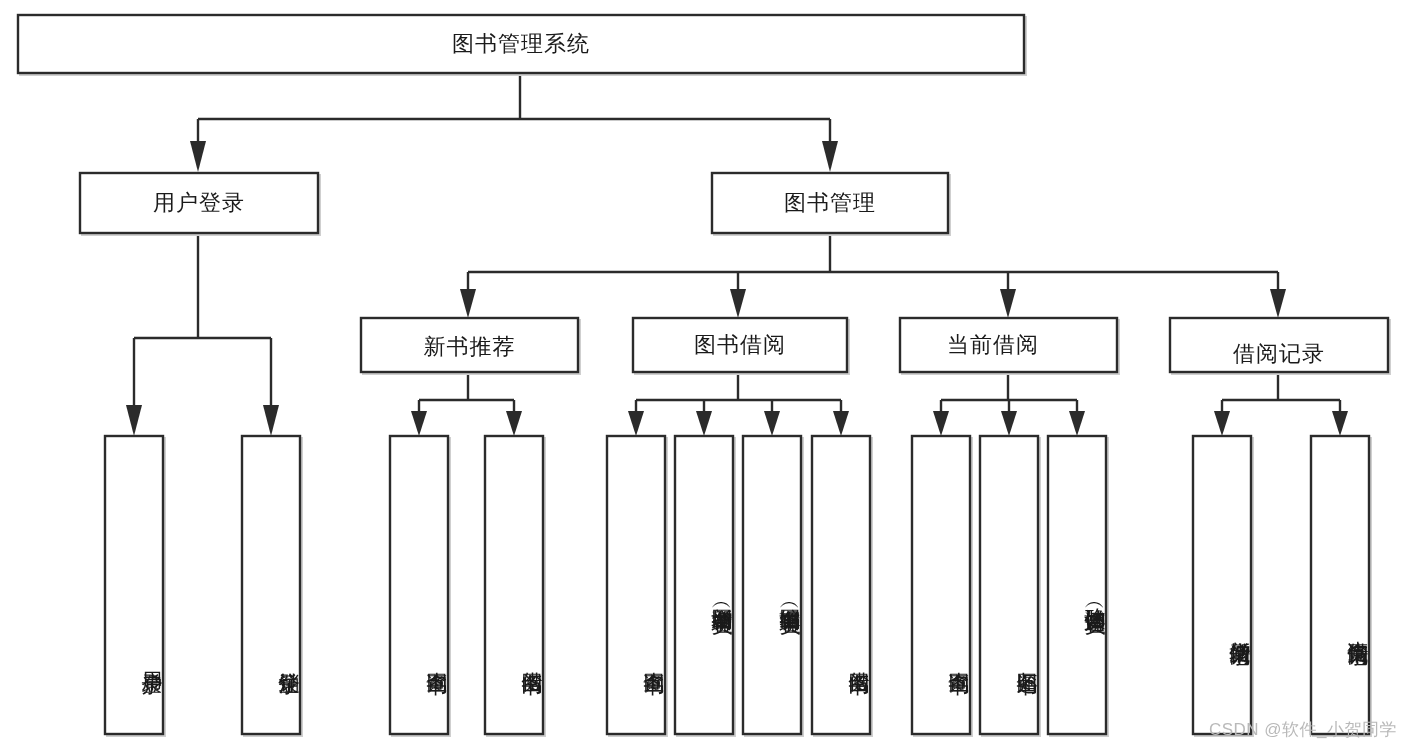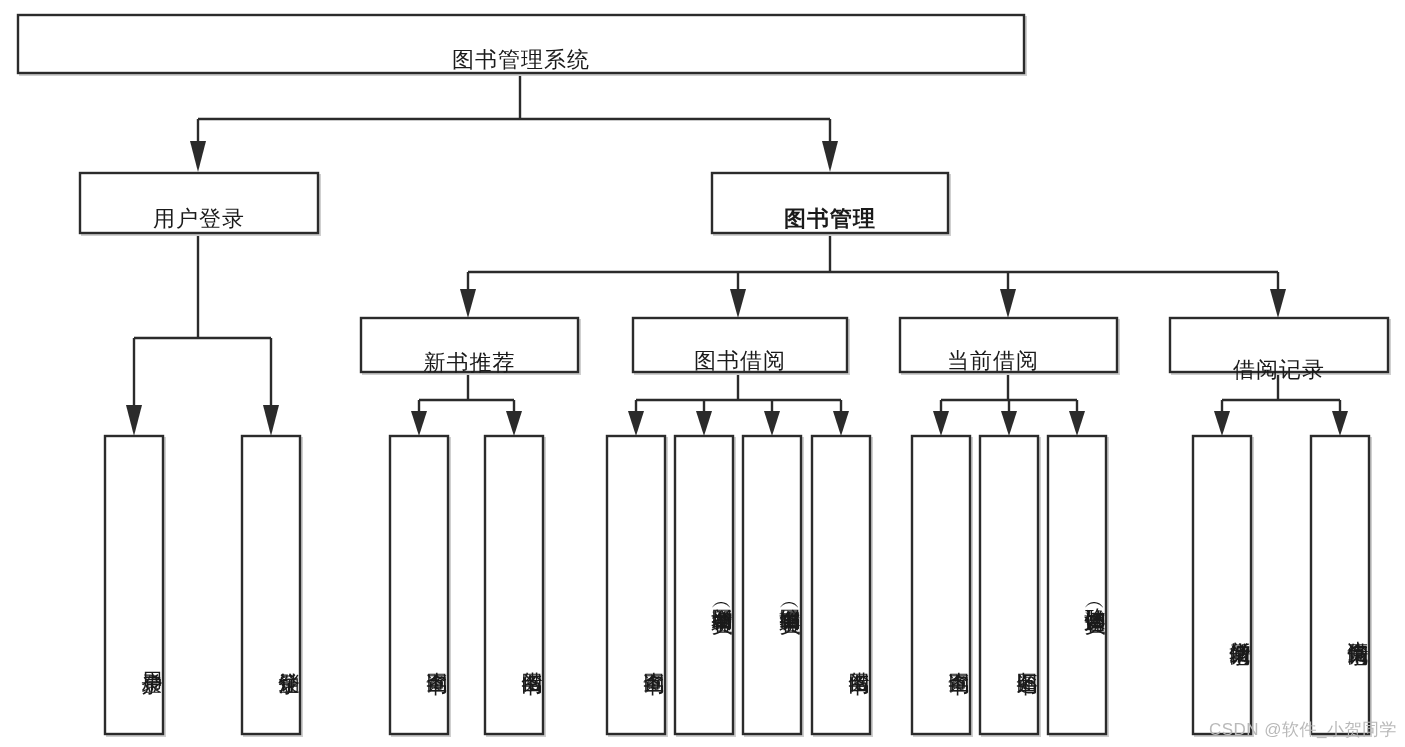--- a/index.html
+++ b/index.html
@@ -66,21 +66,20 @@
     position: absolute;
     display: flex;
     align-items: center;
     justify-content: center;
     font-size: 22px;
     color: #1a1a1a;
     letter-spacing: 1px;
     white-space: nowrap;
     pointer-events: none;
     font-family: "Liberation Sans", "DejaVu Sans", sans-serif;
-    margin-top: 16px;
   }
   .watermark {
     position: absolute;
     right: 8px;
     bottom: 6px;
     font-size: 17px;
     color: #b9b9b9;
     font-family: "Liberation Sans", "DejaVu Sans", sans-serif;
     letter-spacing: 0.5px;
     pointer-events: none;
@@ -221,21 +220,21 @@
     </g>
   </svg>
 
   <div class="hlabel-wrap" style="left:18px; top:15px; width:1006px; height:58px;">
     <span>图书管理系统</span>
   </div>
 
   <div class="hlabel-wrap" style="left:80px; top:173px; width:238px; height:60px;">
     <span>用户登录</span>
   </div>
-  <div class="hlabel-wrap" style="left:712px; top:173px; width:236px; height:60px;font-weight:bold;">
+  <div class="hlabel-wrap" style="left:712px; top:173px; width:236px; height:60px;">
     <span>图书管理</span>
   </div>
 
   <div class="hlabel-wrap" style="left:361px; top:318px; width:217px; height:58px;">
     <span>新书推荐</span>
   </div>
   <div class="hlabel-wrap" style="left:633px; top:318px; width:214px; height:54px;border-radius:12px;">
     <span>图书借阅</span>
   </div>
   <div class="hlabel-wrap" style="left:900px; top:318px; width:186px; height:54px;">

